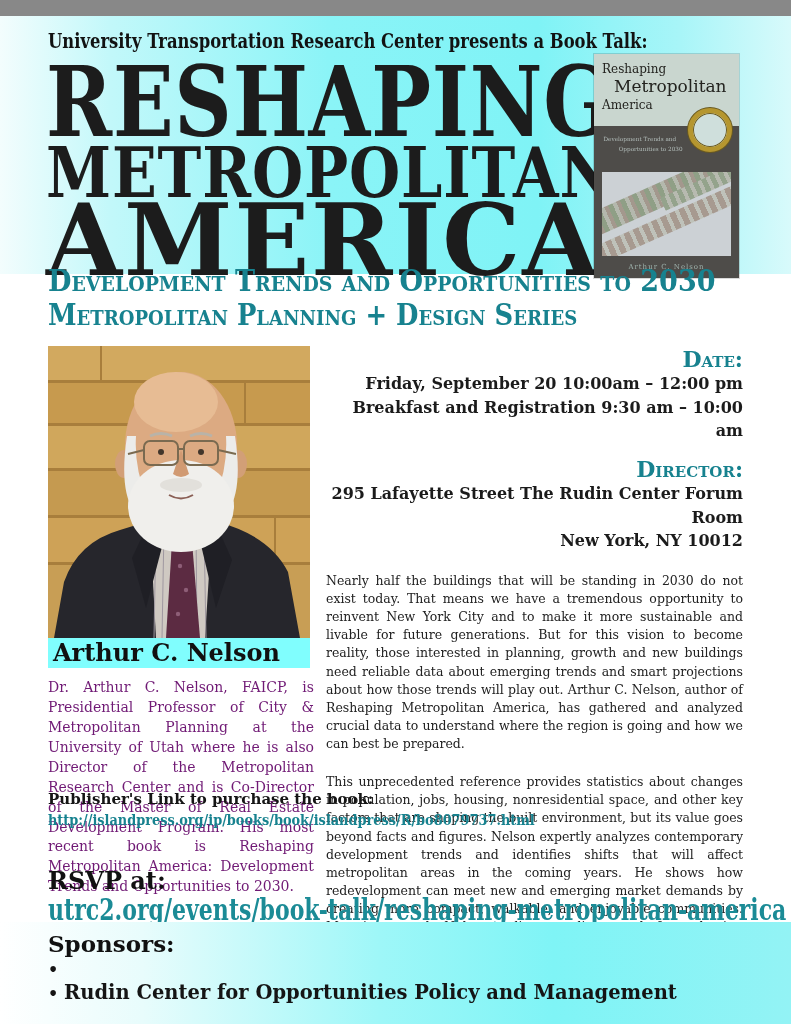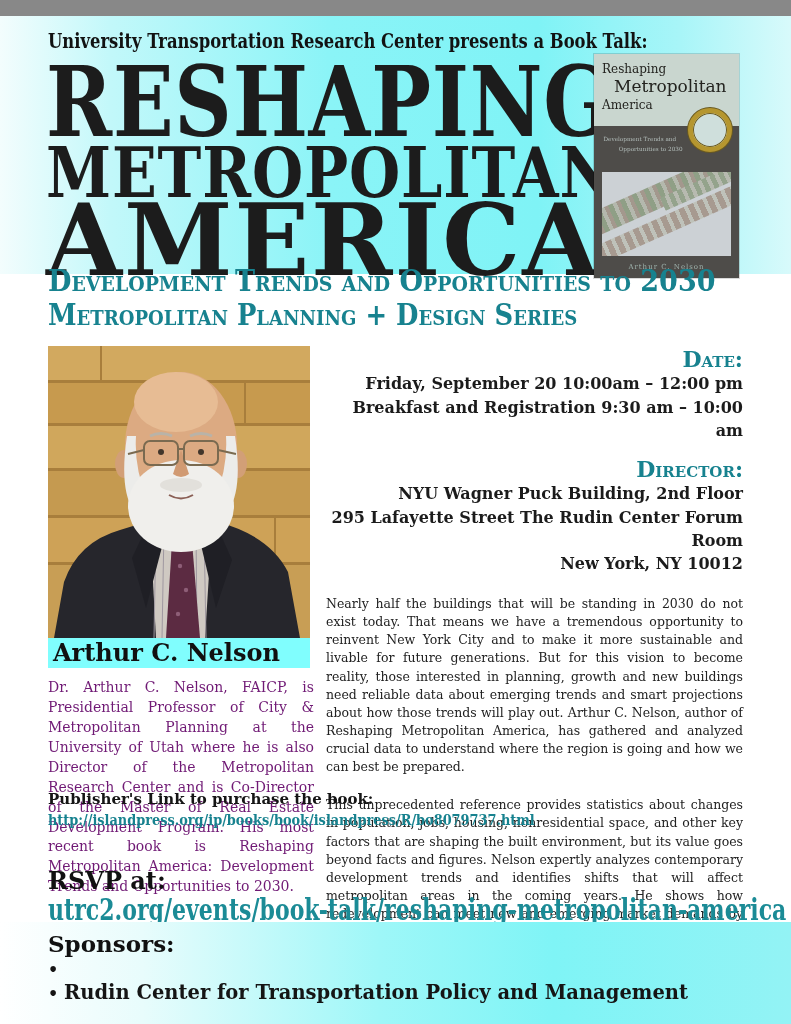--- a/index.html
+++ b/index.html
@@ -166,21 +166,20 @@
       </svg>
       <div class="name-band">Arthur C. Nelson</div>
       <div class="bio">Dr. Arthur C. Nelson, FAICP, is Presidential Professor of City &amp; Metropolitan Planning at the University of Utah where he is also Director of the Metropolitan Research Center and is Co-Director of the Master of Real Estate Development Program. His most recent book is Reshaping Metropolitan America: Development Trends and Opportunities to 2030.</div>
     </div>
 
     <div class="right-col">
       <div class="evt-label">Date:</div>
       <div class="evt-line">Friday, September 20 10:00am – 12:00 pm</div>
       <div class="evt-line">Breakfast and Registration  9:30 am – 10:00 am</div>
       <div class="evt-label loc-gap">Director:</div>
-      <div class="evt-line">NYU Wagner Puck Building, 2nd Floor</div>
       <div class="evt-line">295 Lafayette Street The Rudin Center Forum Room</div>
       <div class="evt-line">New York, NY 10012</div>
       <p class="para">Nearly half the buildings that will be standing in 2030 do not exist today. That means we have a tremendous opportunity to reinvent New York City and to make it more sustainable and livable for future generations. But for this vision to become reality, those interested in planning, growth and new buildings need reliable data about emerging trends and smart projections about how those trends will play out. Arthur C. Nelson, author of Reshaping Metropolitan America, has gathered and analyzed crucial data to understand where the region is going and how we can best be prepared.</p>
       <p class="para">This unprecedented reference provides statistics about changes in population, jobs, housing, nonresidential space, and other key factors that are shaping the built environment, but its value goes beyond facts and figures. Nelson expertly analyzes contemporary development trends and identifies shifts that will affect metropolitan areas in the coming years. He shows how redevelopment can meet new and emerging market demands by creating more compact, walkable, and enjoyable communities. Most importantly, Nelson outlines a policy agenda for reshaping America that meets the new market demand for sustainable places.</p>
     </div>
   </div>
 
   <div class="publisher">
     <div class="pub-label">Publisher's Link to purchase the book:</div>
     <a class="pub-url">http://islandpress.org/ip/books/book/islandpress/R/bo8079737.html</a>
@@ -191,18 +190,18 @@
     <a class="rsvp-url">utrc2.org/events/book-talk/reshaping-metropolitan-america</a>
   </div>
 
   <div class="sponsors">
     <div class="sponsors-label">Sponsors:</div>
     <div class="sponsor-item">
       <span class="bullet">•</span>
     </div>
     <div class="sponsor-item">
       <span class="bullet">•</span>
-      <span>Rudin Center for Transportation Policy and Management</span>
+      <span>Rudin Center for Opportunities Policy and Management</span>
     </div>
   </div>
 
   <div class="bottom-strip"></div>
 </div>
 
 </body></html>

